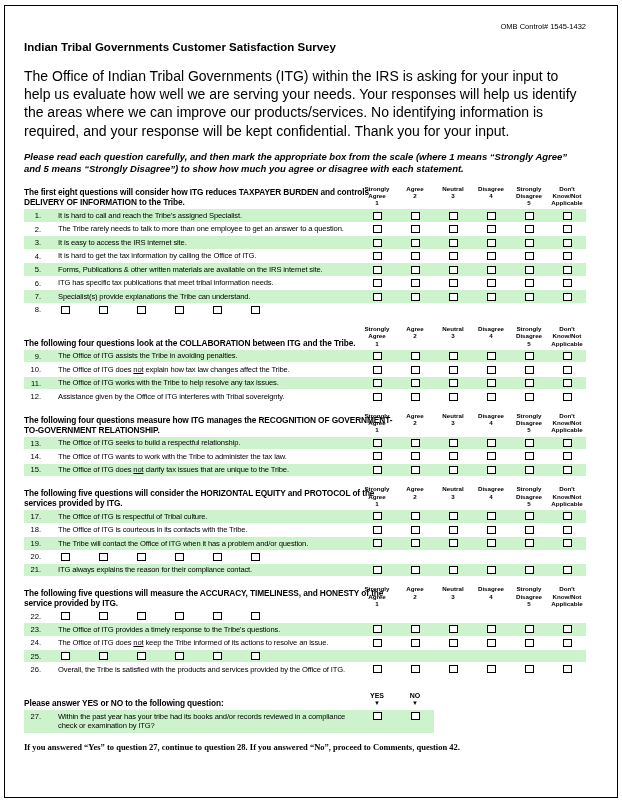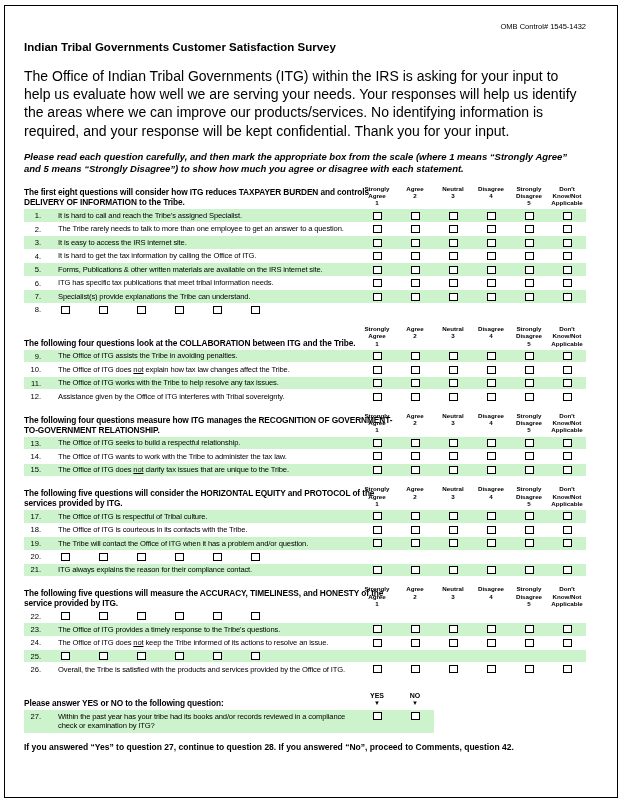--- a/index.html
+++ b/index.html
@@ -43,21 +43,21 @@
   .qinner { flex: 1; display: flex; align-items: flex-start; padding: 2px 0; }
   .qnum { flex: 0 0 22px; text-align: right; padding-right: 5px; font-size: 7.6px; }
   .qtext {
     flex: 1; font-size: 7.6px; letter-spacing: -0.15px;
     line-height: 1.25; padding-right: 4px; padding-left: 12px;
   }
   .cbcell { flex: 0 0 38px; display: flex; justify-content: center; align-items: center; }
   .checkbox { width: 9px; height: 8px; border: 1px solid #000; background: #fff; cursor: pointer; }
   .spacer { flex: 0 0 152px; }
 
-  .footer-note { font-size: 8.5px; font-weight: bold; margin-top: 9px; line-height: 1.25; }
+  .footer-note { font-size: 8.5px; font-weight: bold; margin-top: 9px; line-height: 1.25; font-family: Liberation Serif, serif; }
 </style>
 </head>
 <body>
 
 <div class="page">
   <div class="page-border"></div>
   <div class="content">
     <div class="omb">OMB Control# 1545-1432</div>
     <div class="title">Indian Tribal Governments Customer Satisfaction Survey</div>
     <p class="intro">The Office of Indian Tribal Governments (ITG) within the IRS is asking for your input to help us evaluate how well we are serving your needs.  Your responses will help us identify the areas where we can improve our products/services. No identifying information is required, and your response will be kept confidential.  Thank you for your input.</p>

